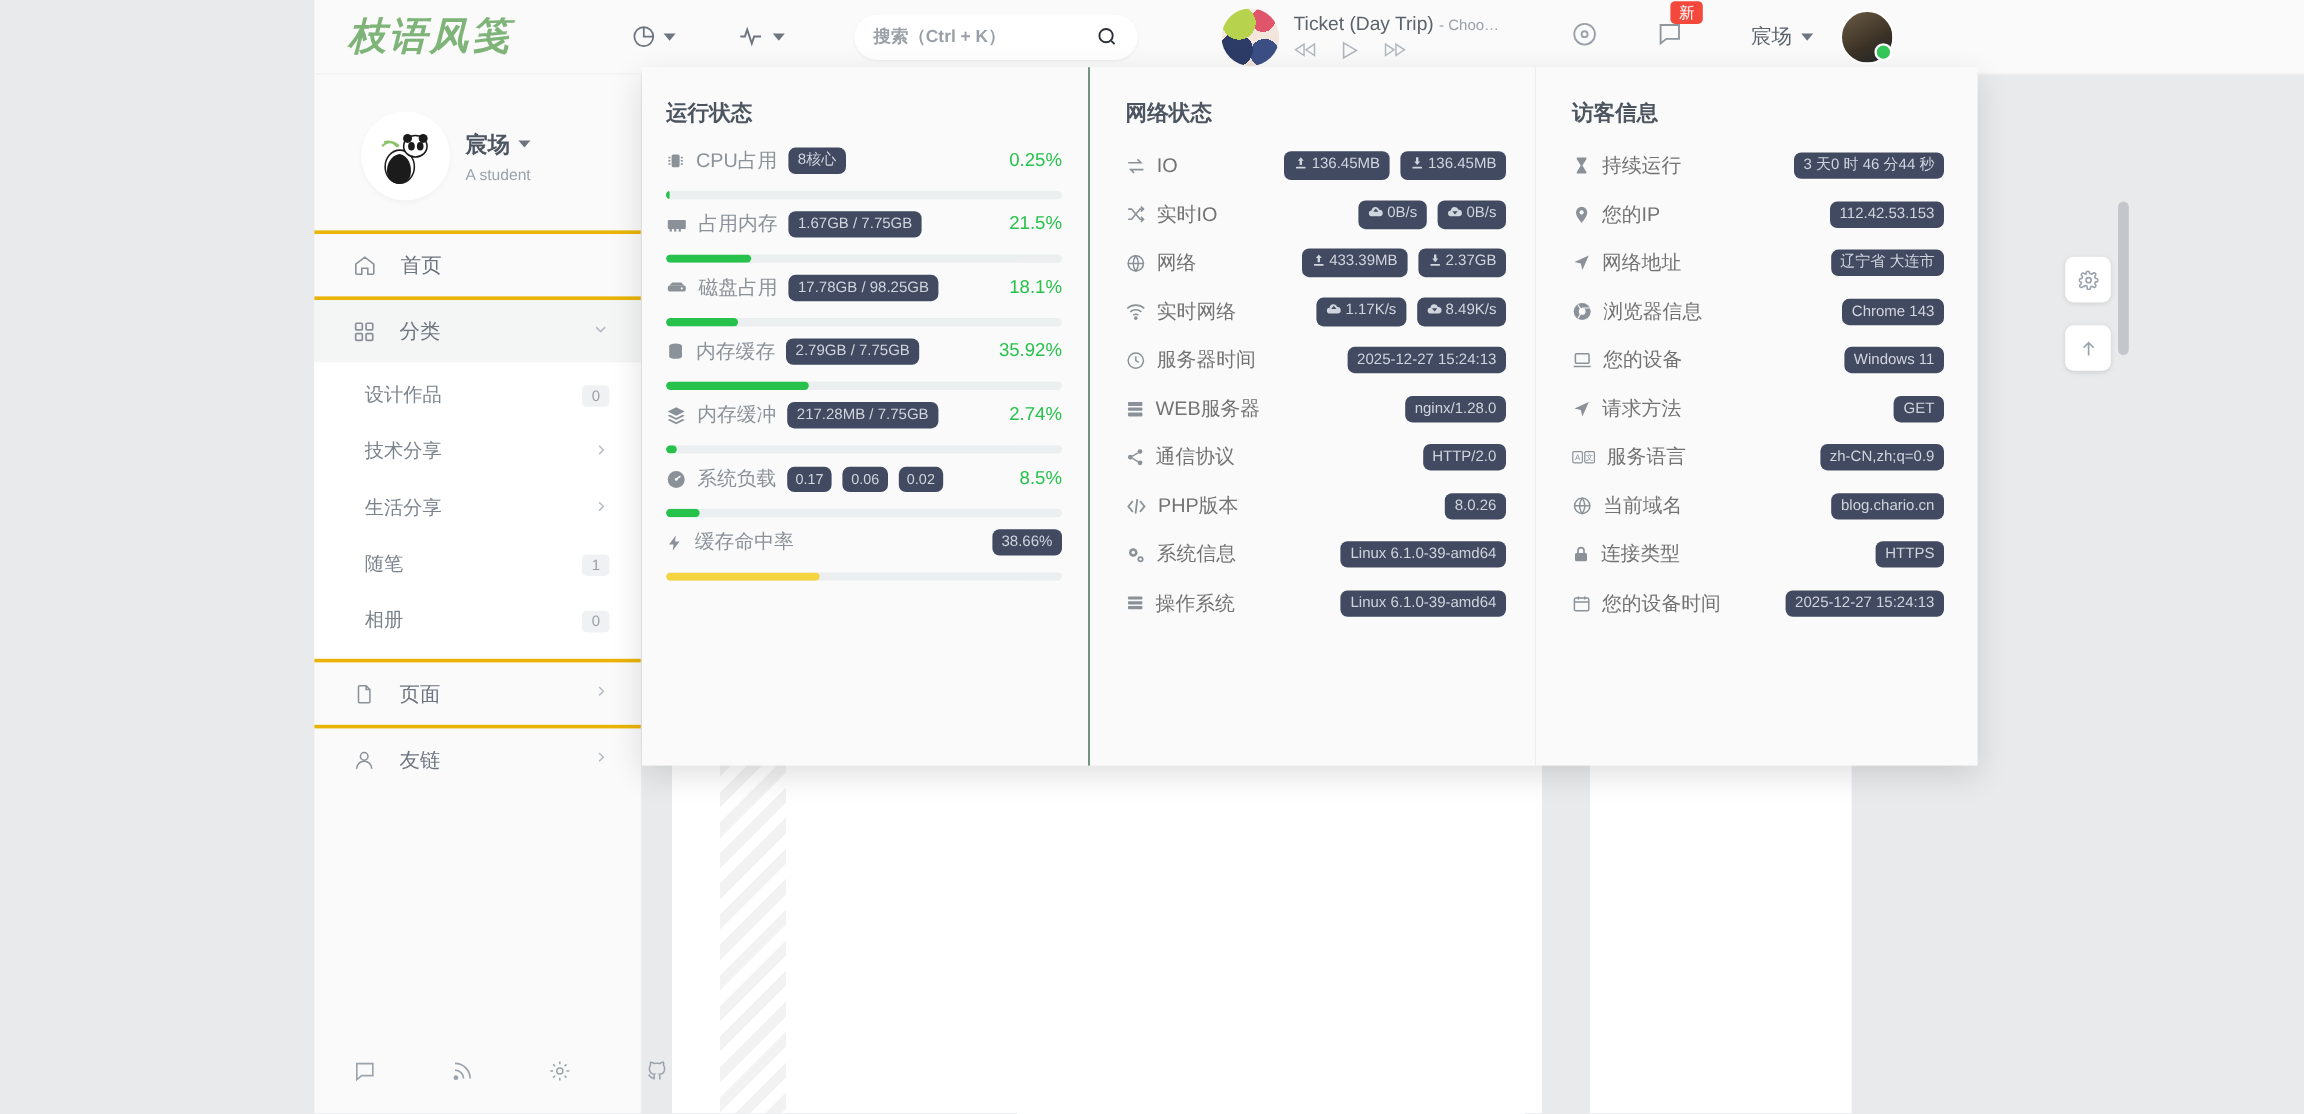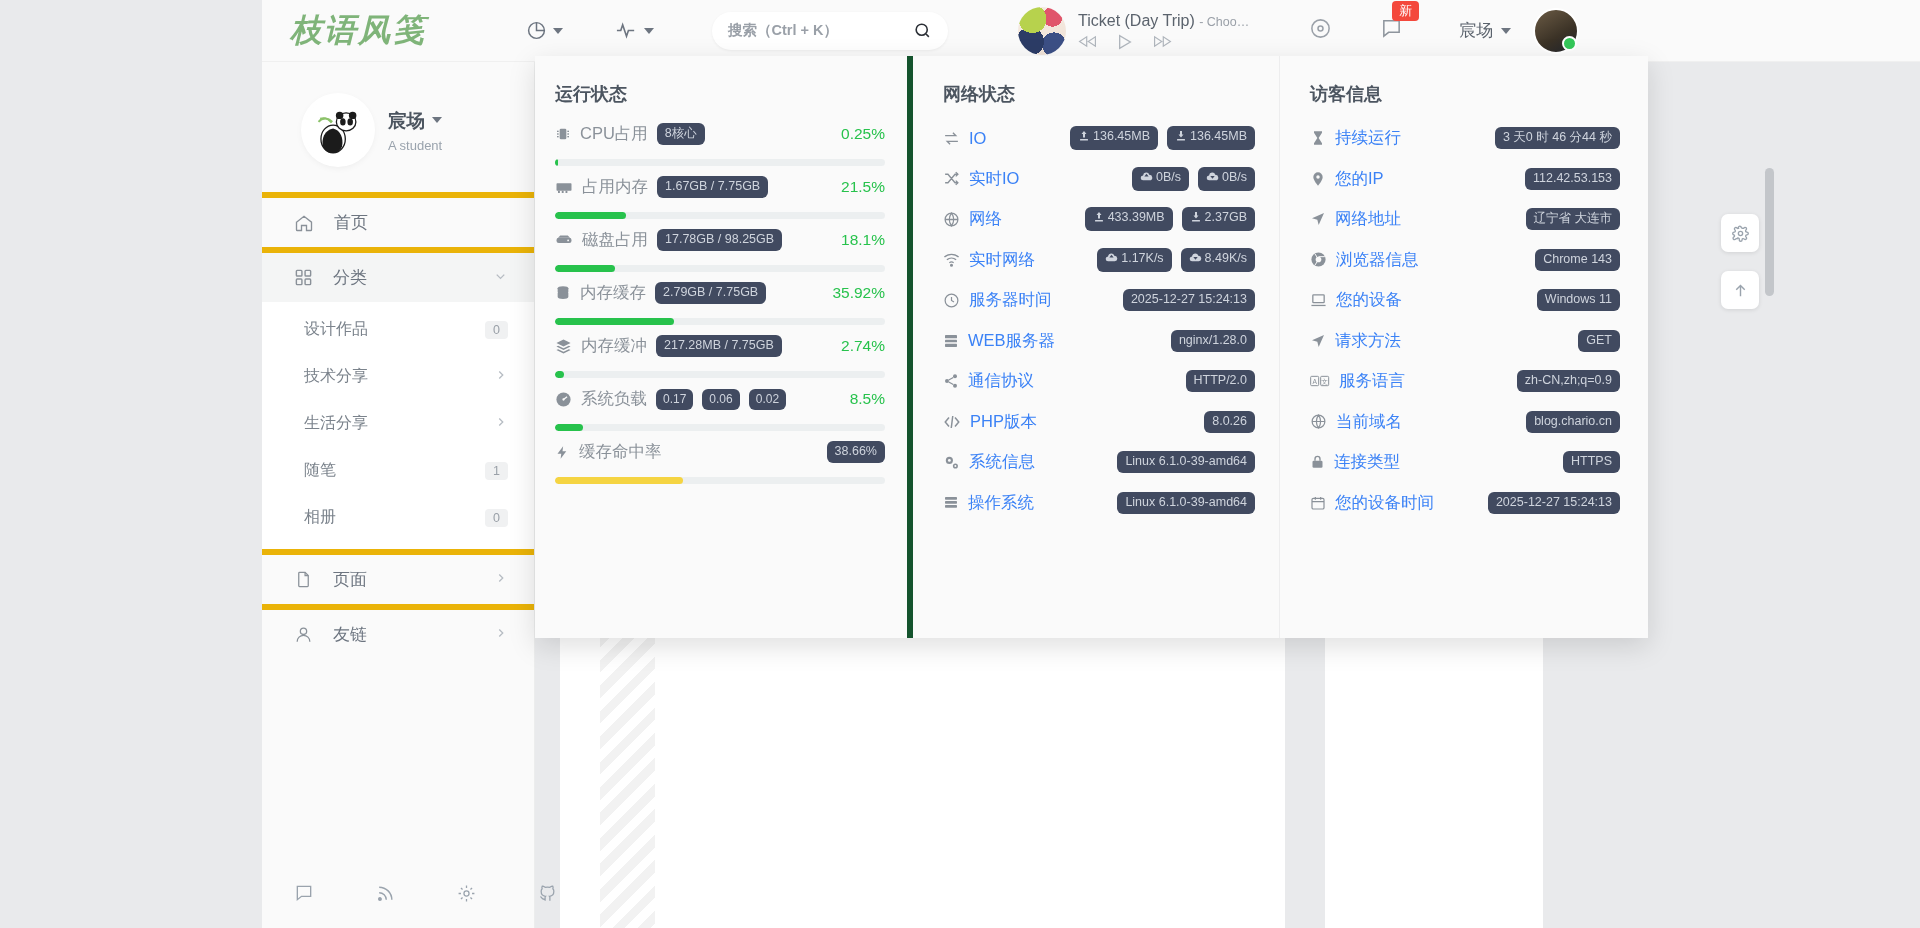--- a/index.html
+++ b/index.html
@@ -77,21 +77,21 @@
   .profile-avatar {
     width:68px;height:68px;border-radius:50%; background:#fff; flex:none;
     box-shadow:0 0 0 3px #fff, 0 2px 8px rgba(0,0,0,.09);
     display:flex;align-items:center;justify-content:center;
   }
   .profile-name { font-size:18.5px; font-weight:bold; color:#4c5560; display:flex; align-items:center; gap:7px;}
   .profile-sub { font-size:13px; color:#9aa3ad; margin-top:5px; }
   .nav { padding-top:2px; }
   .nav-item {
     height:55px; display:flex; align-items:center; gap:20px; padding:0 26px 0 32px;
-    color:#6d7580; font-size:17px; cursor:pointer; border-top:6px solid #eab308;
+    color:#6d7580; font-size:17px; cursor:pointer; border-top:3px solid #eab308;
   }
   .nav-item.active { background:#f4f5f5; }
   .nav-item .nl { flex:1; }
   .nav-badge { background:#f0f1f2; color:#9aa0a8; font-size:12.5px; border-radius:4px; padding:2px 8px; }
   .chev { color:#b6bcc3; font-size:15px; }
   .sublist { background:#fff; padding:4px 0 8px 0; }
   .sub-item {
     height:47px; display:flex; align-items:center; padding:0 26px 0 42px;
     color:#7b838c; font-size:16px; cursor:pointer;
   }
@@ -131,39 +131,39 @@
   .vscroll { position:absolute; right:2px; top:168px; width:9px; height:128px; background:#c3c6ca; border-radius:5px;}
 
   
   .panel {
     position:absolute; left:535px; top:56px; width:1113px; height:582px;
     background:#fafafa; box-shadow:0 8px 26px rgba(0,0,0,.13);
     display:flex; z-index:40;
   }
   .pcol { padding:26px 0 0 0; }
   .pcol1 { width:372px; padding-left:20px; padding-right:22px;}
-  .pcol2 { width:372px; border-left:6px solid #14532d; padding-left:30px; padding-right:24px;}
+  .pcol2 { width:372px; border-left:1px solid #14532d; padding-left:30px; padding-right:24px;}
   .pcol3 { width:369px; border-left:1px solid #ededee; padding-left:30px; padding-right:28px;}
   .pcol-title { font-size:18px; font-weight:bold; color:#4c5560; margin-bottom:12px; }
 
   .stat-row { margin-bottom:5px; }
   .stat-head { display:flex; align-items:center; height:32px; gap:9px; }
   .stat-label { color:#8a9199; font-size:16.5px; white-space:nowrap; }
   .chip {
     background:#414a60; color:#cfd4dd; font-size:12.5px; border-radius:6px;
     padding:3px 8px; white-space:nowrap; line-height:1.25;
   }
   .chip.sm { font-size:12px; padding:3px 7px; }
   .pct { margin-left:auto; font-size:15.5px; color:#27c24c; font-weight:500;}
   .bar { height:7px; border-radius:4px; background:#eceff0; margin-top:9px; overflow:hidden;}
   .bar > i { display:block; height:100%; border-radius:4px; background:#27c24c; }
   .bar > i.warn { background:#f5d442; }
 
   .kv-row { display:flex; align-items:center; min-height:40.5px; gap:9px; }
-  .kv-label { color:#3b82f6; font-size:16.5px; white-space:nowrap; }
+  .kv-label { color:#737373; font-size:16.5px; white-space:nowrap; }
   .kv-vals { margin-left:auto; display:flex; gap:9px; align-items:center; }
   .icon { color:#8a9199; display:flex; align-items:center; flex:none;}
   .chip .ic { display:inline-block; vertical-align:-2px; margin-right:3px; }
 </style>
 </head>
 <body>
 
 <div id="root">
 
   <div class="edge-strip"></div>

